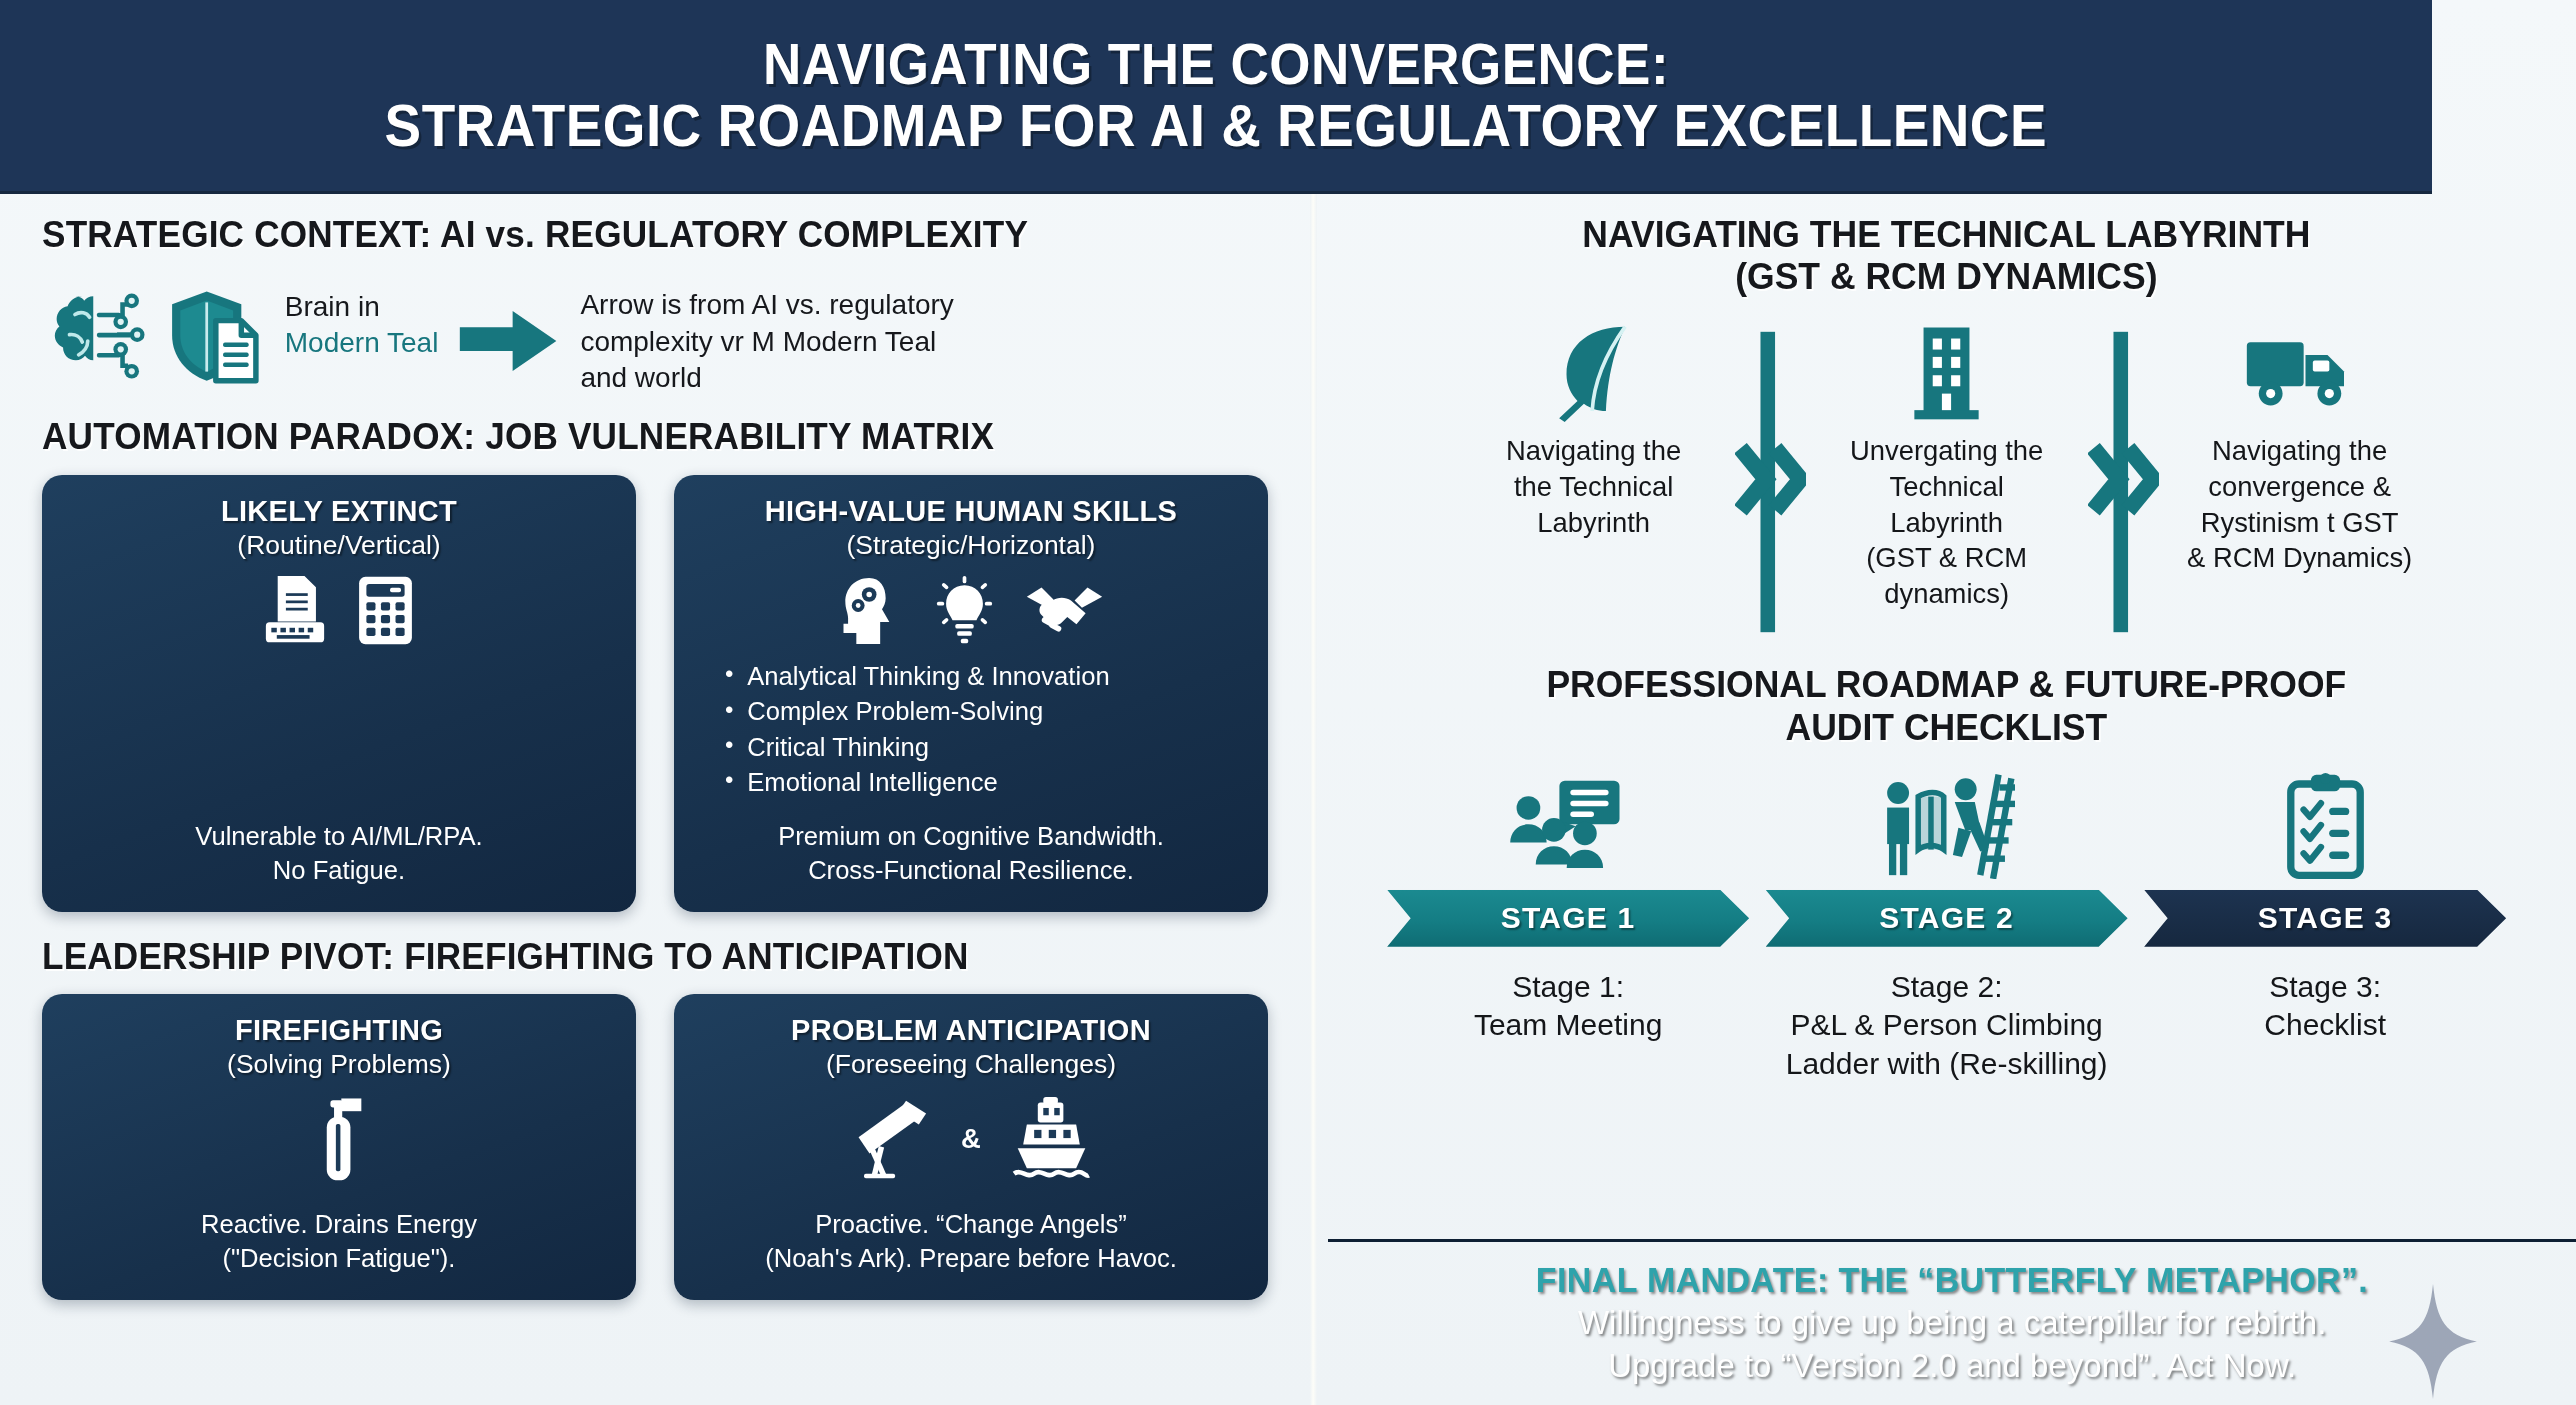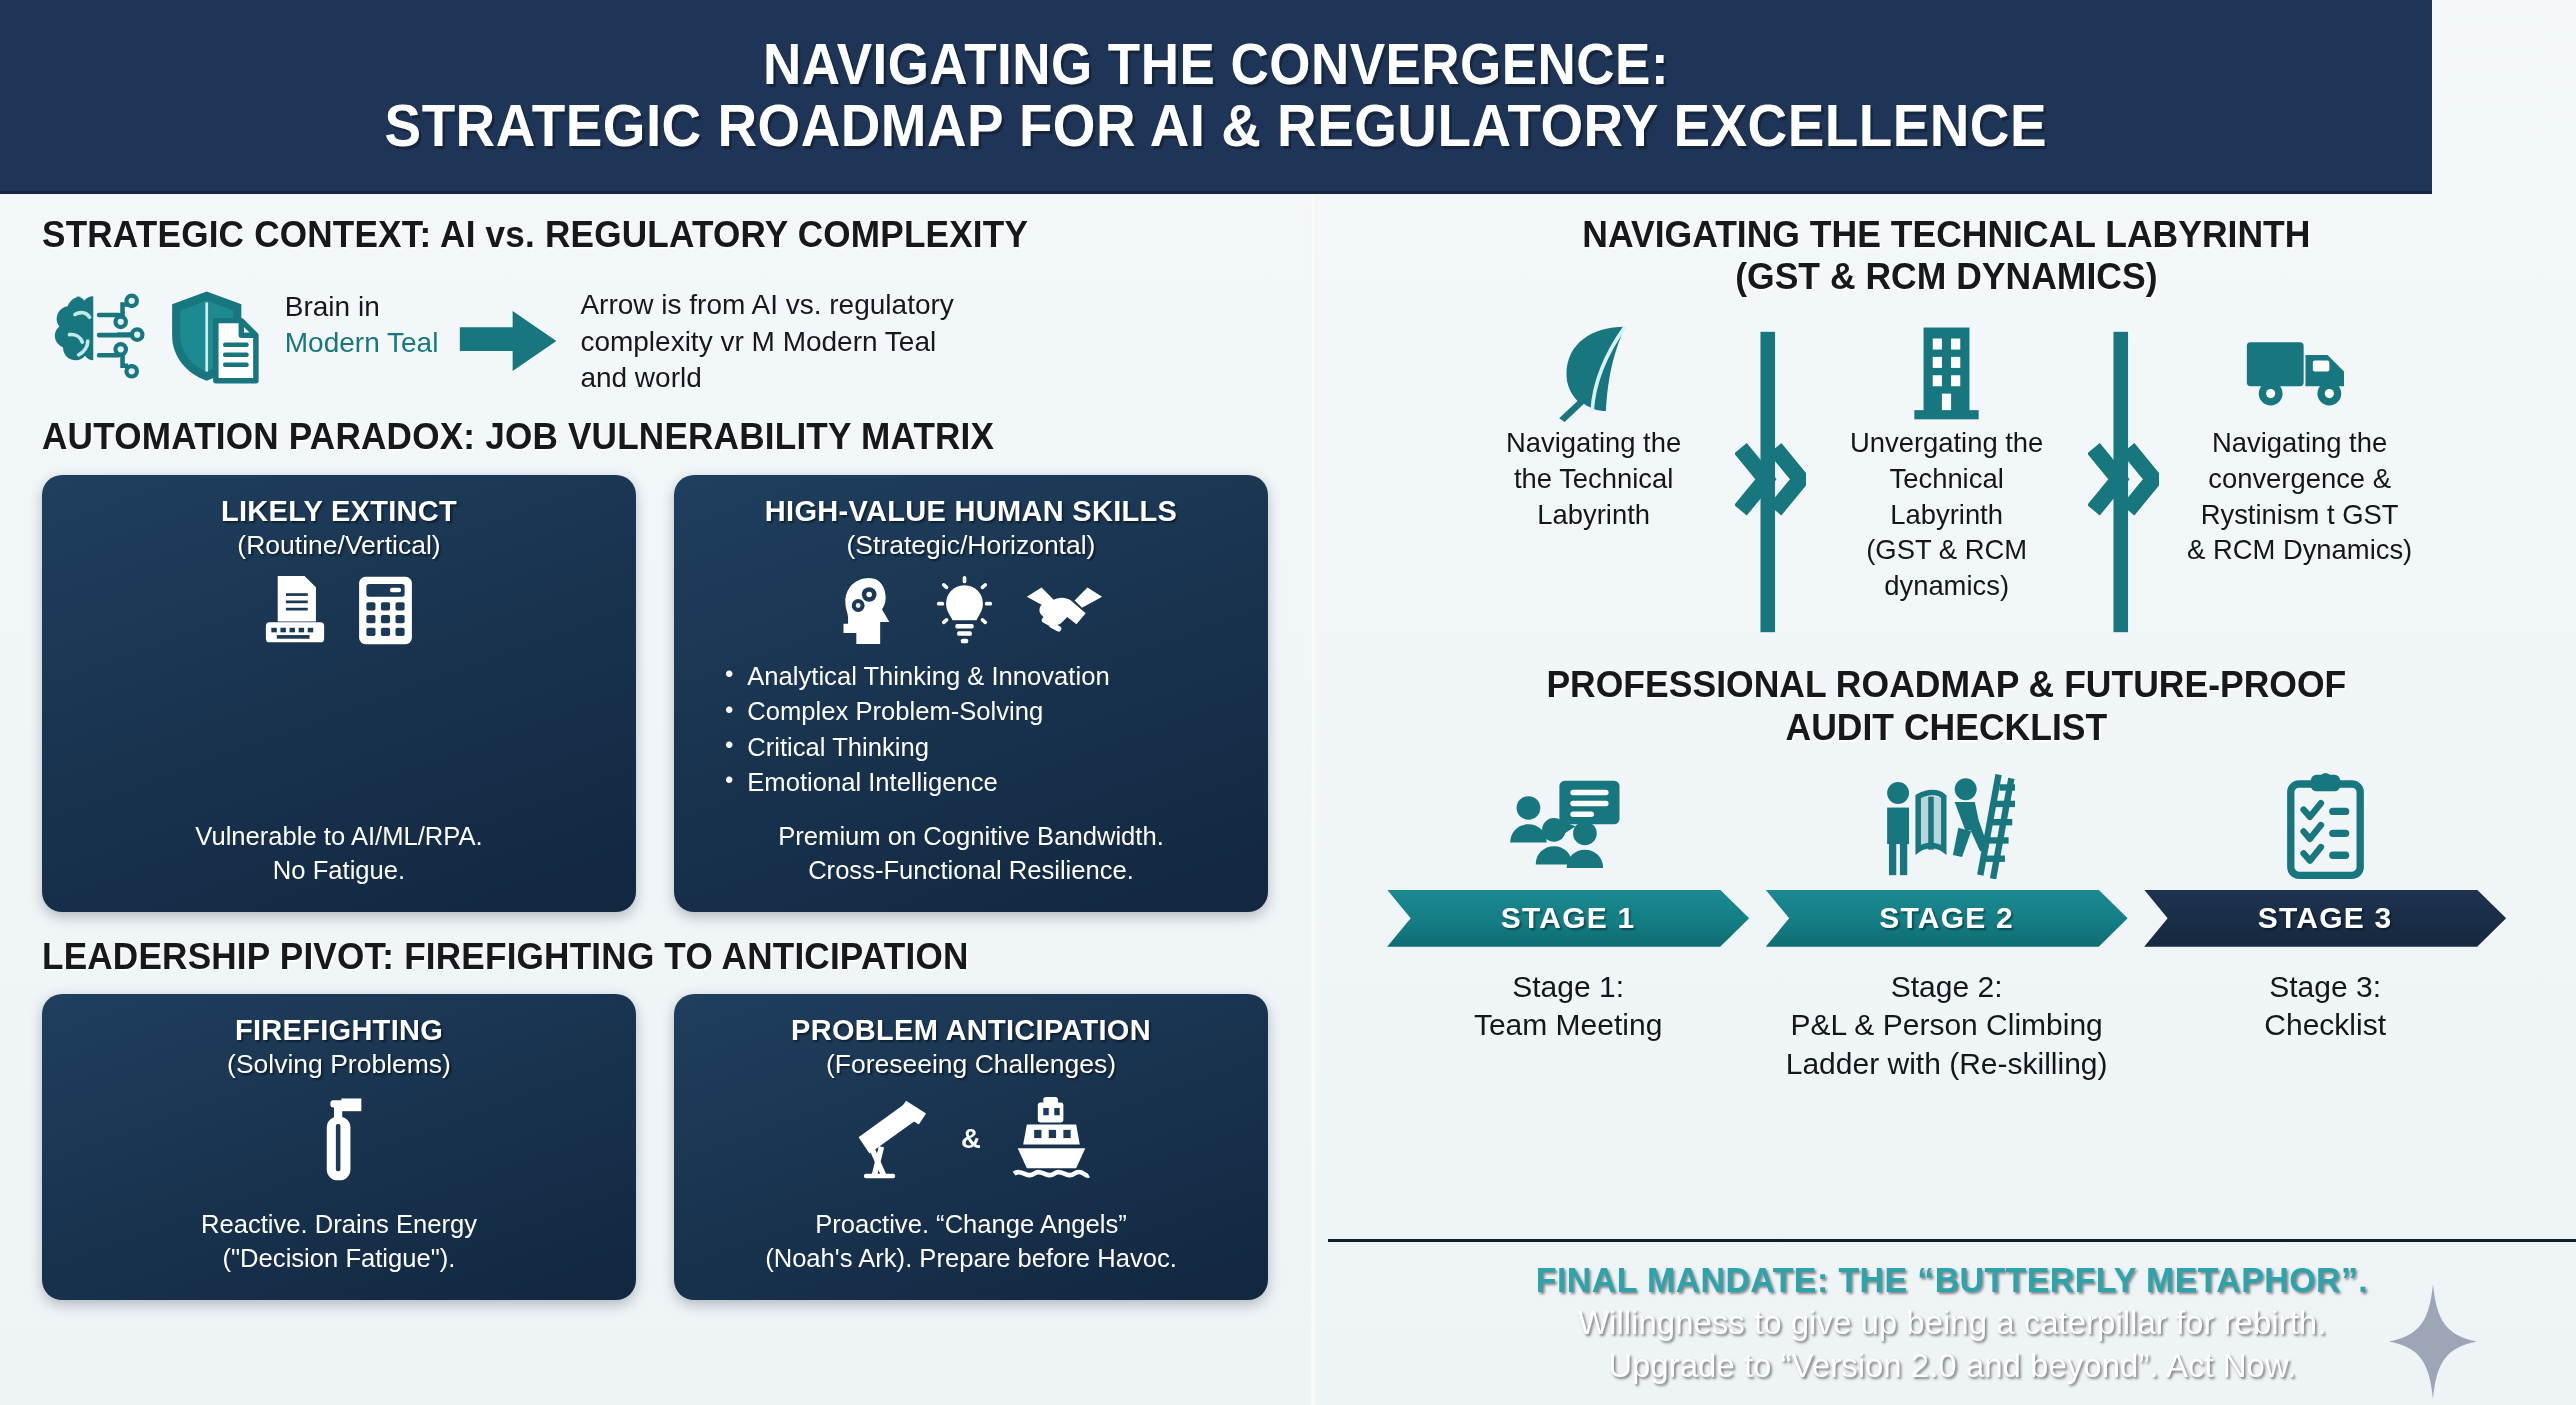--- a/index.html
+++ b/index.html
@@ -74,21 +74,21 @@
 
   
   .rsec{padding:0 37px;}
   .r-title{
     color:#16181c;font-weight:bold;font-size:37px;text-align:center;line-height:1.14;
     text-shadow:1.8px 1.8px 0 rgba(255,255,255,.85);transform:scaleX(.96);
   }
   .laby{display:flex;align-items:flex-start;justify-content:center;margin-top:24px;}
   .laby-item{width:274px;display:flex;flex-direction:column;align-items:center;text-align:center;}
   .laby-icon{height:101px;display:flex;align-items:center;justify-content:center;}
-  .laby-label{font-size:27.4px;line-height:1.30;color:#141619;margin-top:2px;}
+  .laby-label{font-size:27.4px;line-height:1.30;color:#141619;margin-top:10px;}
   .laby-sep{width:79px;display:flex;align-items:flex-start;justify-content:center;padding-top:9.1px;}
 
   .roadmap-title{margin-top:31px;}
   .stages{display:flex;justify-content:center;gap:16.5px;margin-top:20px;}
   .stage{width:362px;display:flex;flex-direction:column;align-items:center;}
   .stage-icon{height:110px;display:flex;align-items:flex-end;justify-content:center;}
   .chev{
     position:relative;width:362px;height:57px;margin-top:11px;
     display:flex;align-items:center;justify-content:center;
     clip-path:polygon(0 0, 92% 0, 100% 50%, 92% 100%, 0 100%, 6.5% 50%);

